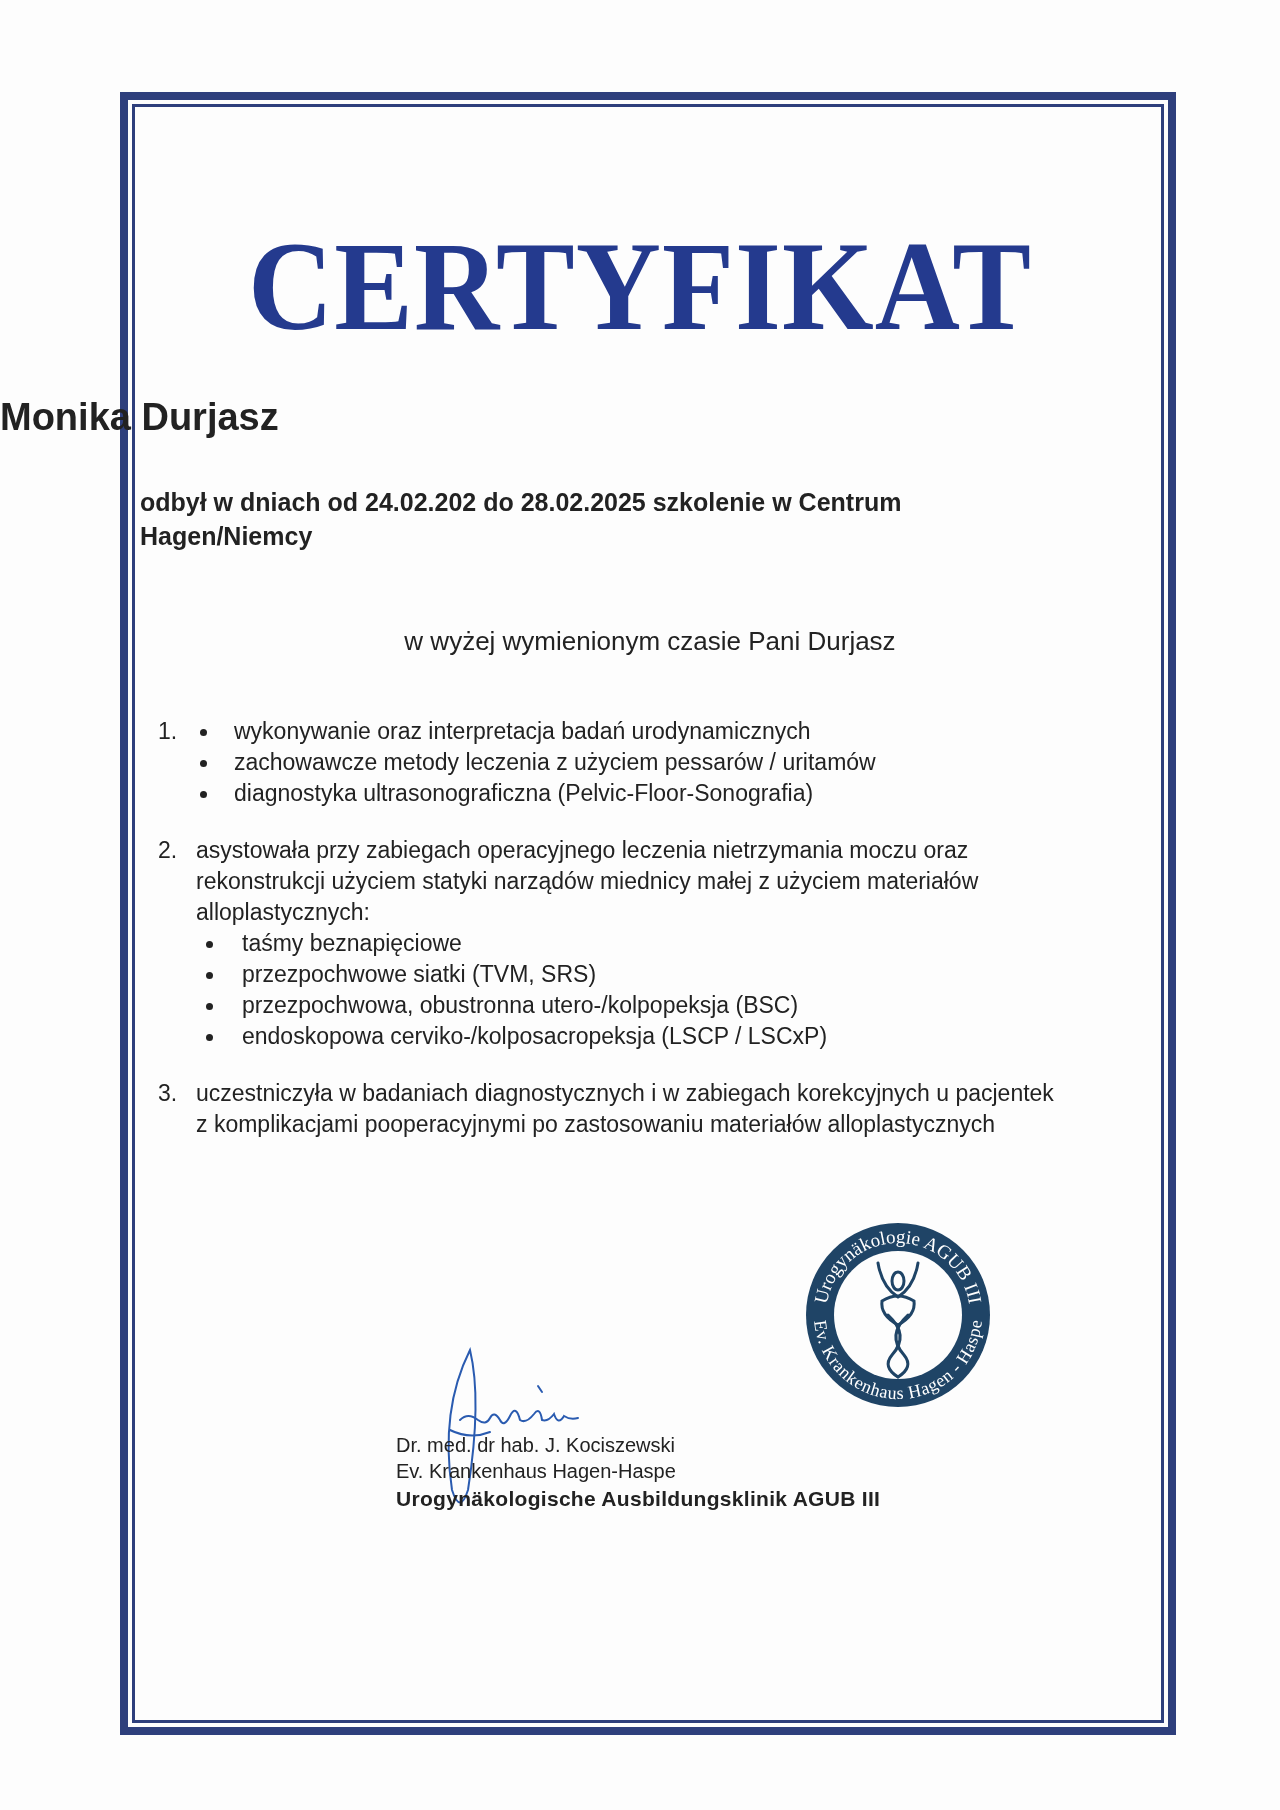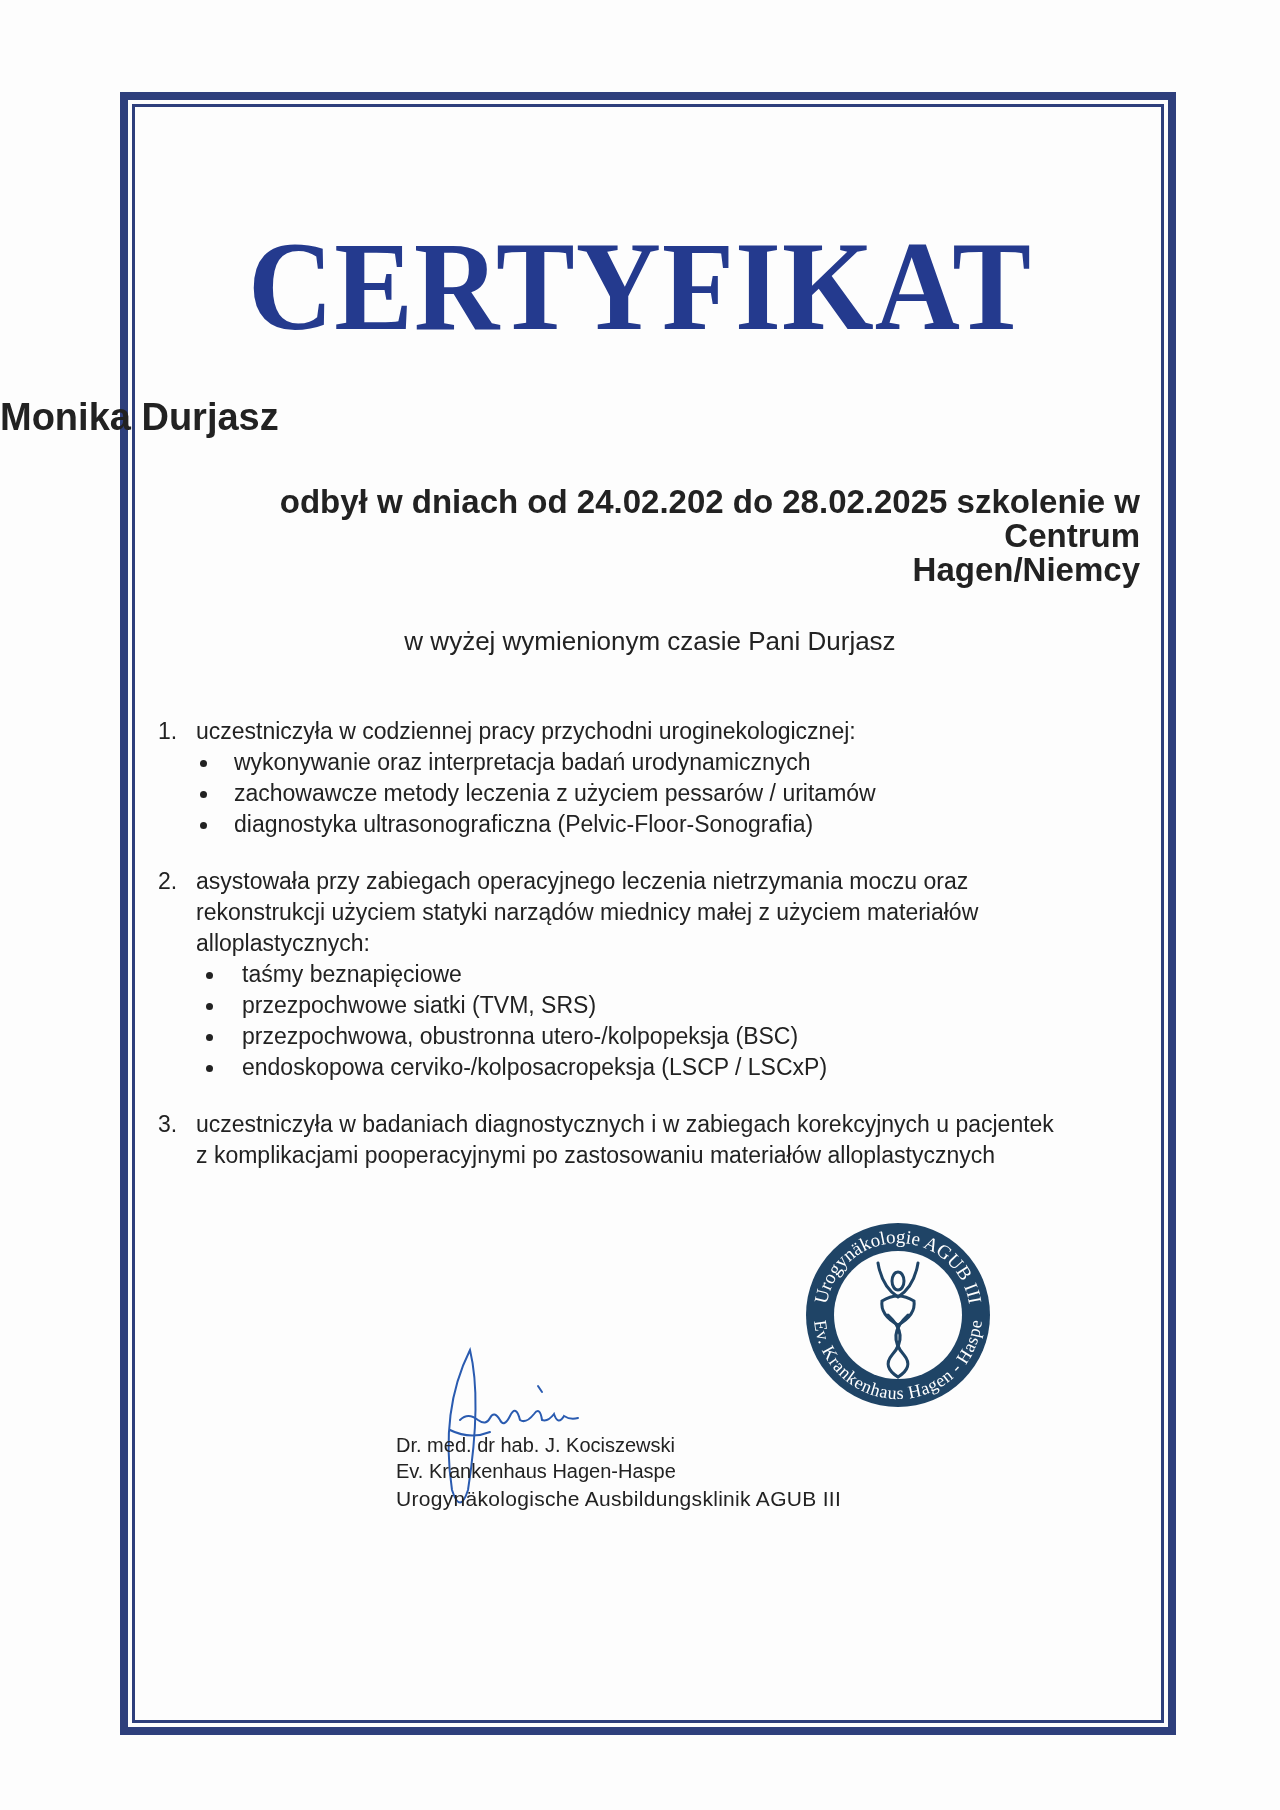--- a/index.html
+++ b/index.html
@@ -54,23 +54,23 @@
       text-align: left;
       font-weight: bold;
       font-size: 38px;
       color: #222;
     }
     .intro {
       position: absolute;
       left: 140px;
       width: 1000px;
       top: 485px;
-      text-align: right;
-      font-weight: bold;
-      font-size: 33px;
+      text-align: left;
+      font-weight: bold;
+      font-size: 25px;
       line-height: 34px;
       color: #222;
     }
     .sub {
       position: absolute;
       left: 0;
       width: 1300px;
       top: 626px;
       text-align: center;
       font-size: 26px;
@@ -131,21 +131,21 @@
     }
     .signer {
       position: absolute;
       left: 396px;
       top: 1432px;
       font-size: 20px;
       line-height: 26px;
       color: #222;
     }
     .signer .org {
-      font-weight: normal;
+      font-weight: bold;
       font-size: 21px;
       letter-spacing: 0.3px;
       margin-top: 2px;
     }
   </style>
 </head>
 <body>
 
 <div class="frame-outer">
   <div class="frame-inner"></div>
@@ -158,21 +158,20 @@
 <div class="intro">
   <div>odbył w dniach od 24.02.202 do 28.02.2025 szkolenie w Centrum</div>
   <div>Hagen/Niemcy</div>
 </div>
 
 <div class="sub">w wyżej wymienionym czasie Pani Durjasz</div>
 
 <div class="list">
   <div class="item item1">
     <span class="num">1.</span>
-    <div>uczestniczyła w codziennej pracy przychodni uroginekologicznej:</div>
     <ul class="bullets">
       <li><span class="dot"></span><span>wykonywanie oraz interpretacja badań urodynamicznych</span></li>
       <li><span class="dot"></span><span>zachowawcze metody leczenia z użyciem pessarów / uritamów</span></li>
       <li><span class="dot"></span><span>diagnostyka ultrasonograficzna (Pelvic-Floor-Sonografia)</span></li>
     </ul>
   </div>
 
   <div class="item item2">
     <span class="num">2.</span>
     <div style="width: 880px;">asystowała przy zabiegach operacyjnego leczenia nietrzymania moczu oraz rekonstrukcji użyciem statyki narządów miednicy małej z użyciem materiałów alloplastycznych:</div>

